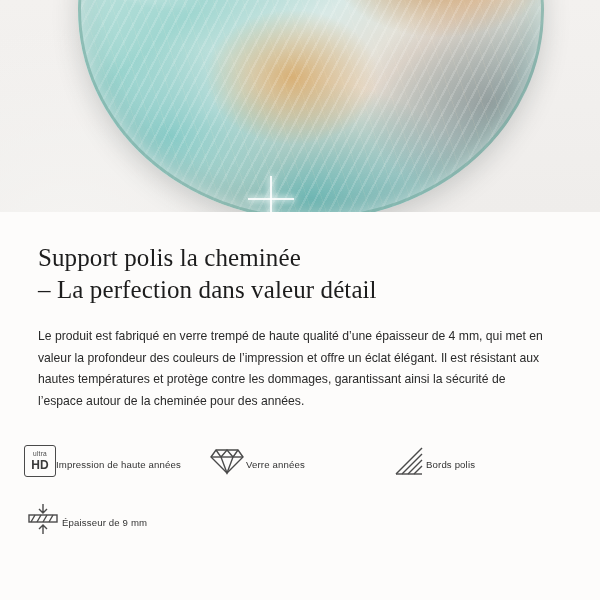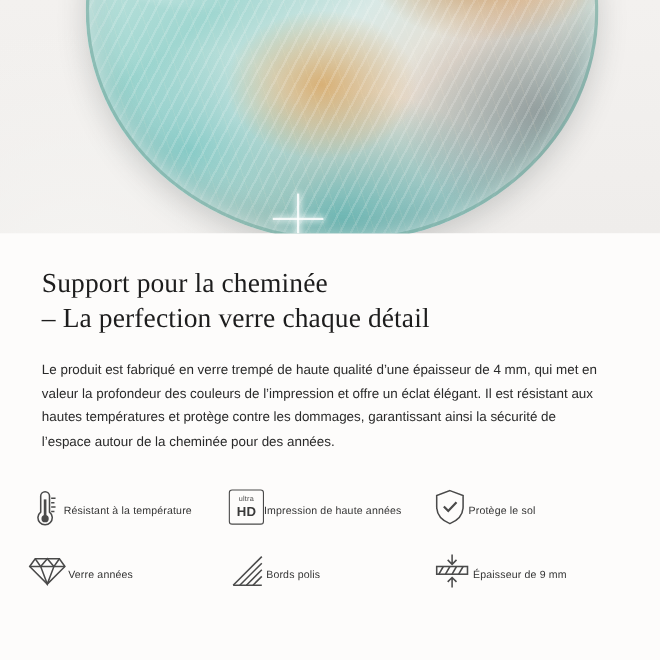--- a/index.html
+++ b/index.html
@@ -189,59 +189,39 @@
     <div class="plate">
       <div class="plate-art"></div>
       <div class="plate-gloss"></div>
       <div class="plate-rim"></div>
     </div>
     <div class="sparkle"></div>
   </div>
 
   <div class="content">
     <h1 class="title">
-      <span>Support pour la cheminée</span>
-      <span class="line2">– La perfection verre chaque détail</span>
+      <span>Support polis la cheminée</span>
+      <span class="line2">– La perfection dans valeur détail</span>
     </h1>
     <p class="body-text">Le produit est fabriqué en verre trempé de haute qualité d’une épaisseur de 4 mm, qui met en valeur la profondeur des couleurs de l’impression et offre un éclat élégant. Il est résistant aux hautes températures et protège contre les dommages, garantissant ainsi la sécurité de l’espace autour de la cheminée pour des années.</p>
   </div>
 
   <div class="features">
 
-    <div class="feature">
-      <div class="feature-icon">
-        <svg width="34" height="38" viewBox="0 0 34 38" fill="none" stroke="#4a4a4a" stroke-width="1.4">
-          <path d="M17 5 a4 4 0 0 1 4 4 v14.5 a6.5 6.5 0 1 1 -8 0 V9 a4 4 0 0 1 4 -4 z"></path>
-          <circle cx="17" cy="29.5" r="3.3" fill="#4a4a4a" stroke="none"></circle>
-          <rect x="15.8" y="12" width="2.4" height="15" fill="#4a4a4a" stroke="none"></rect>
-          <path d="M22.5 11 h4 M22.5 15 h3 M22.5 19 h4 M22.5 23 h3"></path>
-        </svg>
-      </div>
-      <div class="feature-label">Résistant à la température</div>
-    </div>
 
     <div class="feature">
       <div class="feature-icon">
         <div class="ultrahd">
           <span class="u-top">ultra</span>
           <span class="u-bot">HD</span>
         </div>
       </div>
       <div class="feature-label">Impression de haute années</div>
     </div>
 
-    <div class="feature">
-      <div class="feature-icon">
-        <svg width="34" height="38" viewBox="0 0 34 38" fill="none" stroke="#4a4a4a" stroke-width="1.4">
-          <path d="M17 4 L29 8.5 v10 c0 8 -5.6 13 -12 15.5 C10.6 31.5 5 26.5 5 18.5 v-10 z"></path>
-          <path d="M11.5 18.5 l4 4 l7.5 -8" stroke-width="2"></path>
-        </svg>
-      </div>
-      <div class="feature-label">Protège le sol</div>
-    </div>
 
     <div class="feature">
       <div class="feature-icon">
         <svg width="38" height="34" viewBox="0 0 38 34" fill="none" stroke="#4a4a4a" stroke-width="1.4">
           <path d="M8 6 h22 l5 7 -16 16 -16 -16 z"></path>
           <path d="M3 13 h32"></path>
           <path d="M8 6 l5 7 6 16 6 -16 5 -7"></path>
           <path d="M13 13 l6 -7 6 7"></path>
         </svg>
       </div>

